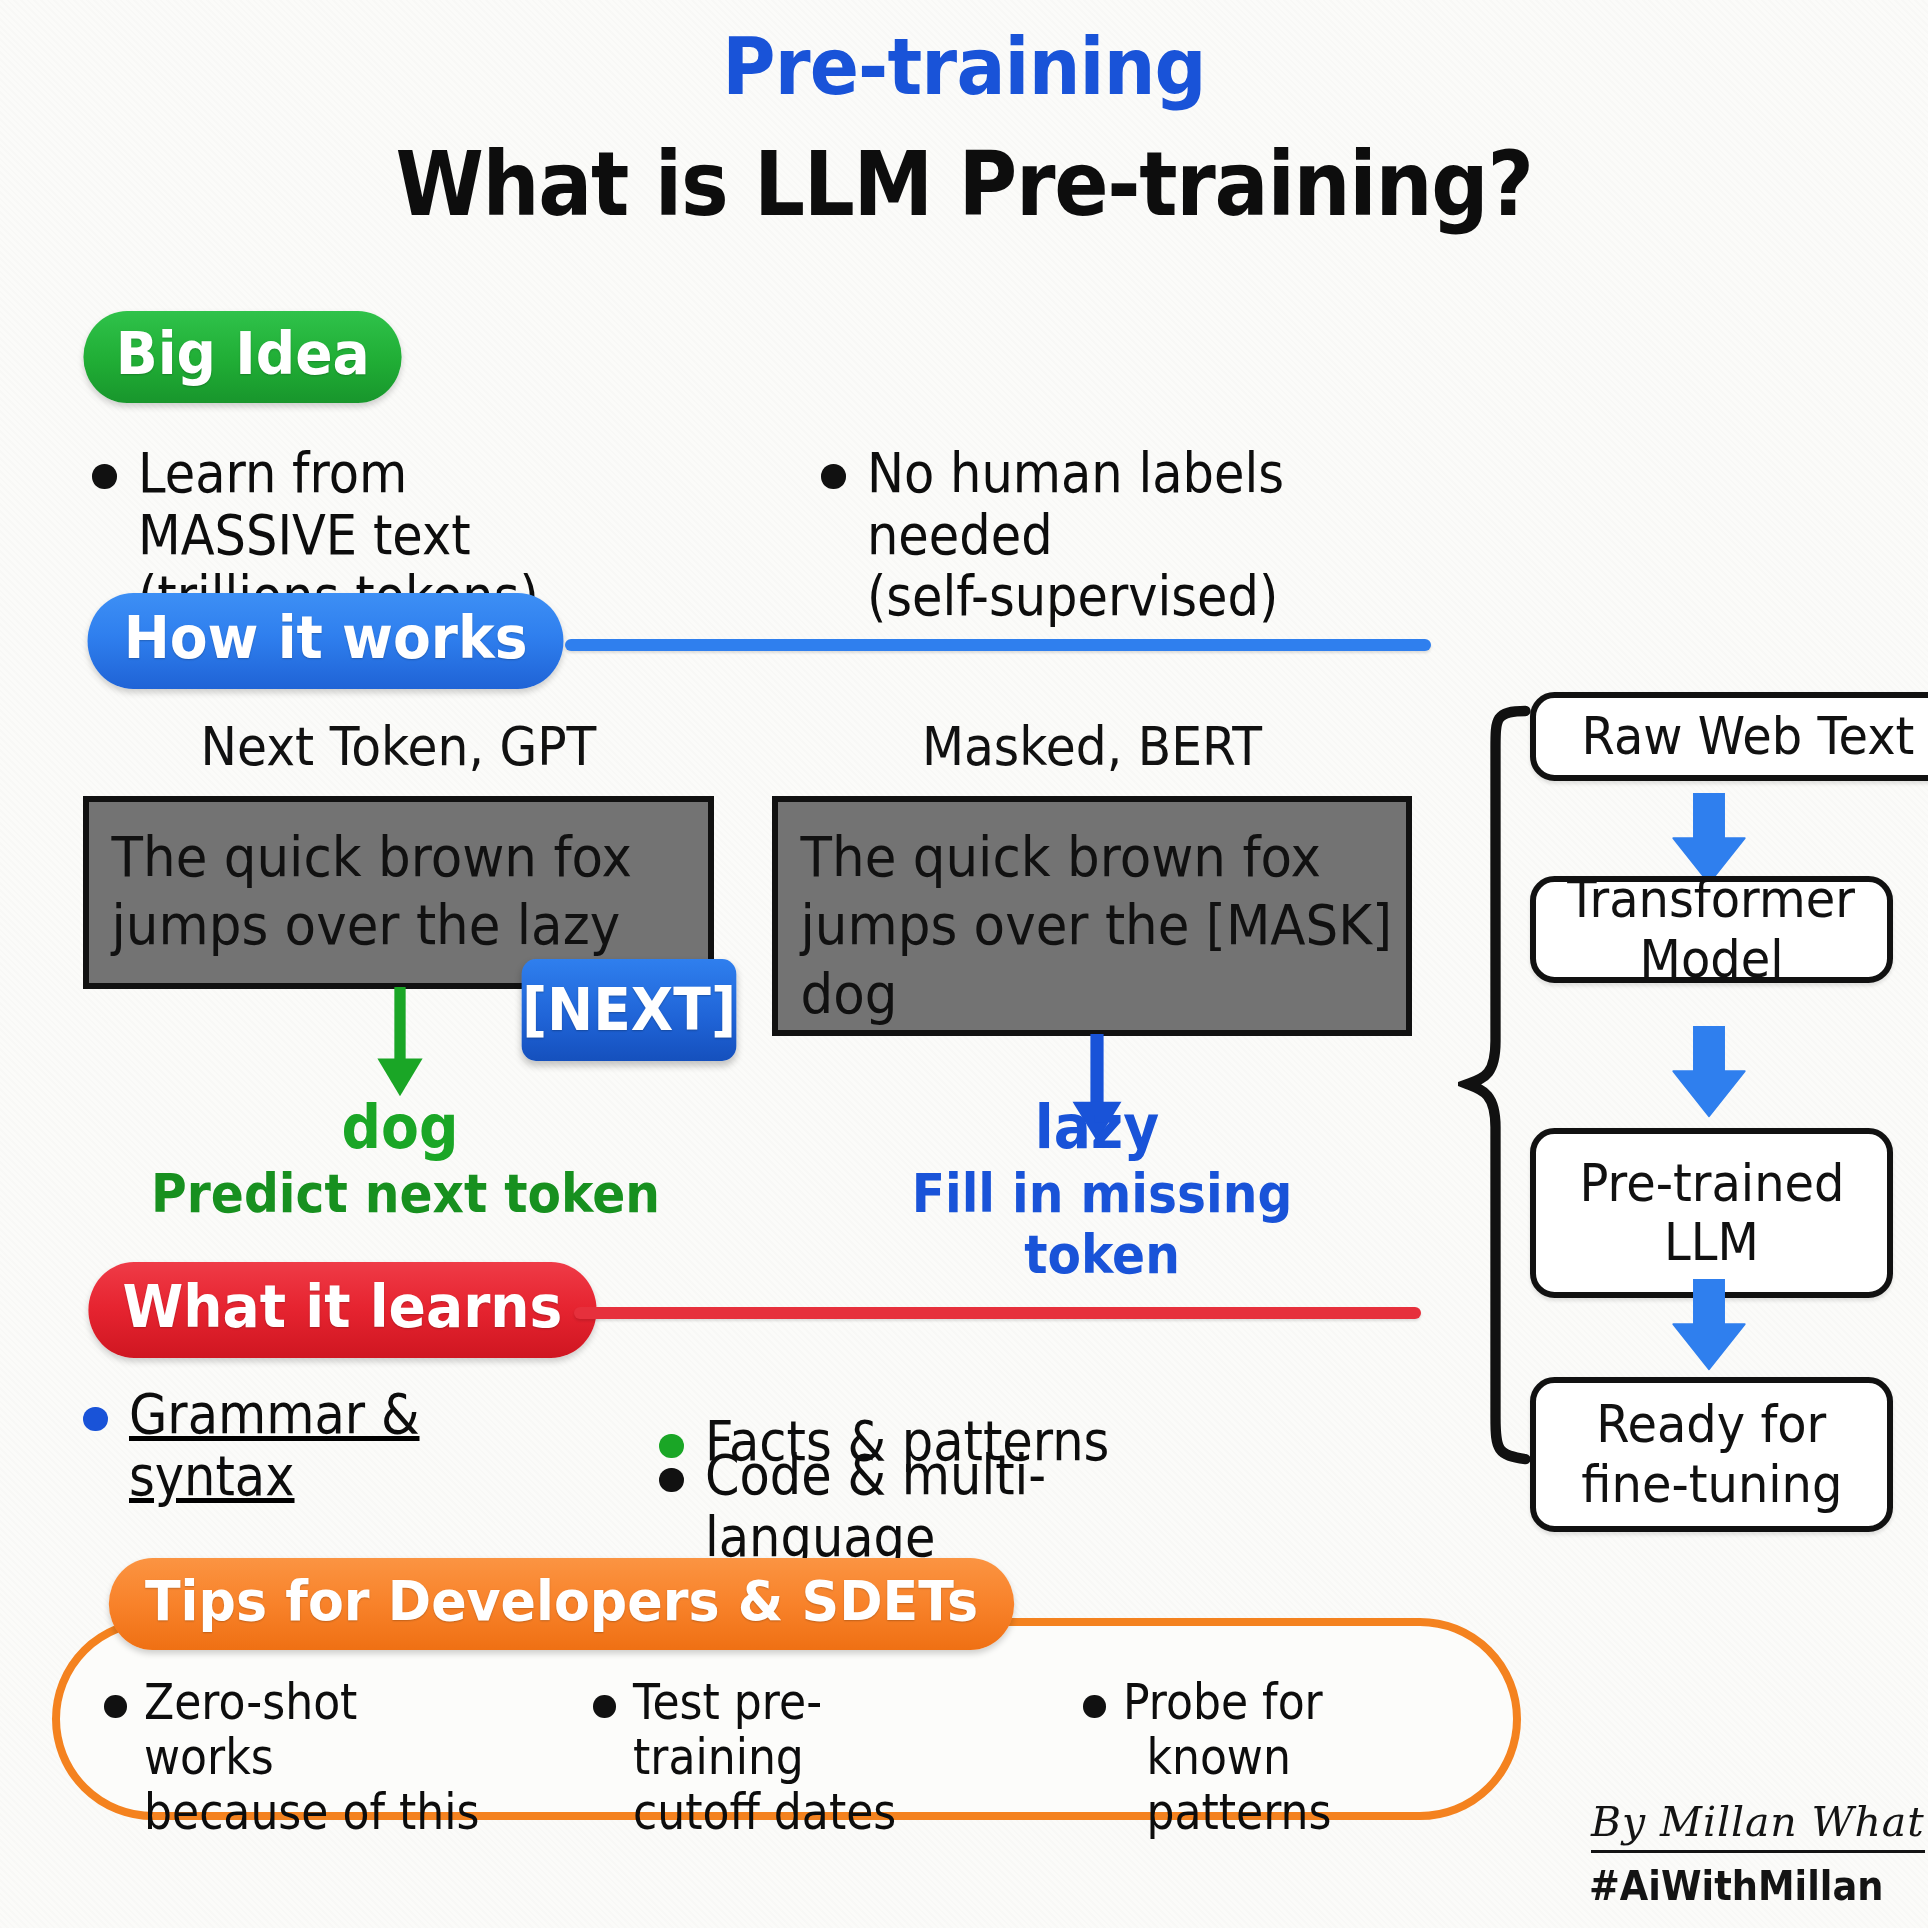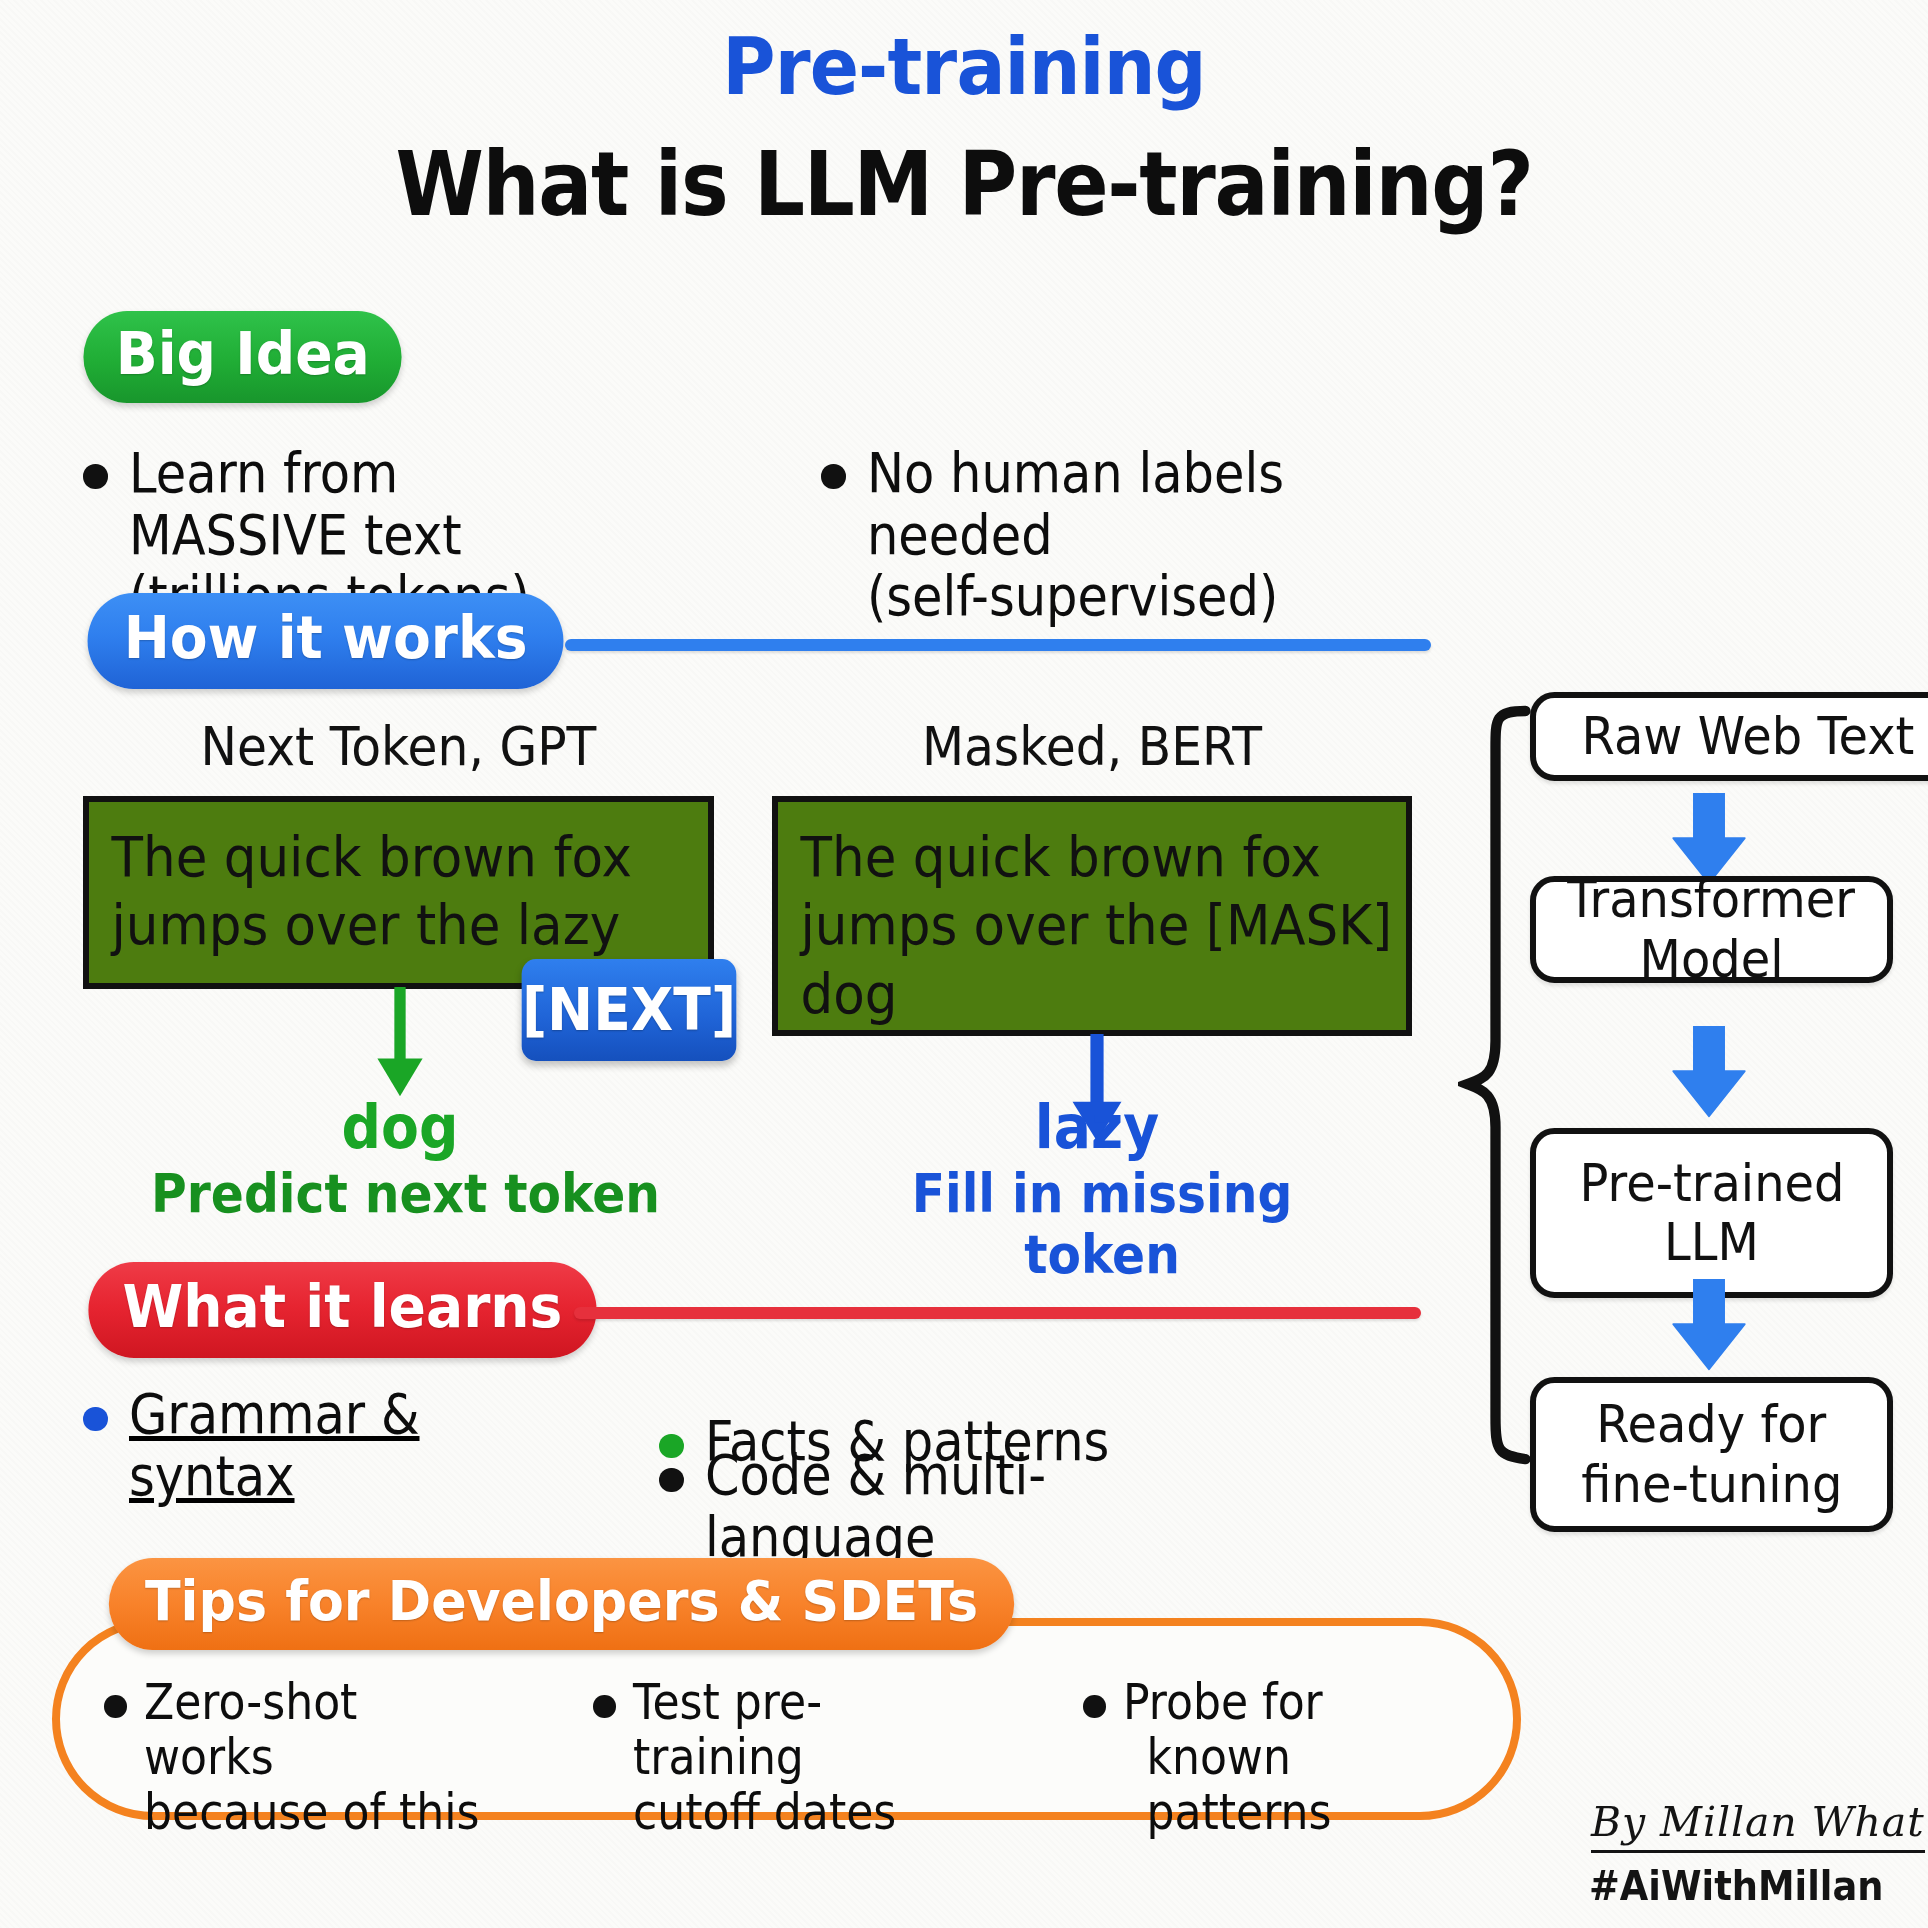--- a/index.html
+++ b/index.html
@@ -95,21 +95,21 @@
     transform:scaleX(0.90);transform-origin:left top;
     line-height:1.12;
   }
   .big-idea-txt{font-size:55px;}
   .learns-txt{font-size:55px;}
   .tips-txt{font-size:49px;}
 
   
   .exbox{
     border:6.6px solid #111;
-    background:#4d7c0f;
+    background:#737373;
     box-sizing:border-box;
   }
   .exbox-text{
     font-family:"DejaVu Sans", sans-serif;
     font-size:56px;color:#111;line-height:1.22;
     transform:scaleX(0.92);transform-origin:left top;
     padding:21px 0 0 24.5px;
   }
   .colhead{
     font-family:"DejaVu Sans", sans-serif;
@@ -179,21 +179,21 @@
 </head>
 <body>
 
 <div class="paper-tex"></div>
 
 <div class="abs" id="eyebrow-title">Pre-training</div>
 <div class="abs" id="main-title">What is LLM Pre-training?</div>
 
 <div class="abs pill" id="pill-big-idea">Big Idea</div>
 
-<div class="abs bul-row" style="top:443px;left:83px;width:584px;">
+<div class="abs bul-row" style="top:443px;left:92px;width:584px;">
   <div class="dot" style="width:24.5px;height:24.5px;background:#111;margin-top:21px;margin-right:21px;"></div>
   <div class="bul-text big-idea-txt">
     <div>Learn from MASSIVE text</div>
     <div>(trillions tokens)</div>
   </div>
 </div>
 
 <div class="abs bul-row" style="top:443px;left:821px;width:584px;">
   <div class="dot" style="width:24.5px;height:24.5px;background:#111;margin-top:21px;margin-right:21px;"></div>
   <div class="bul-text big-idea-txt">

